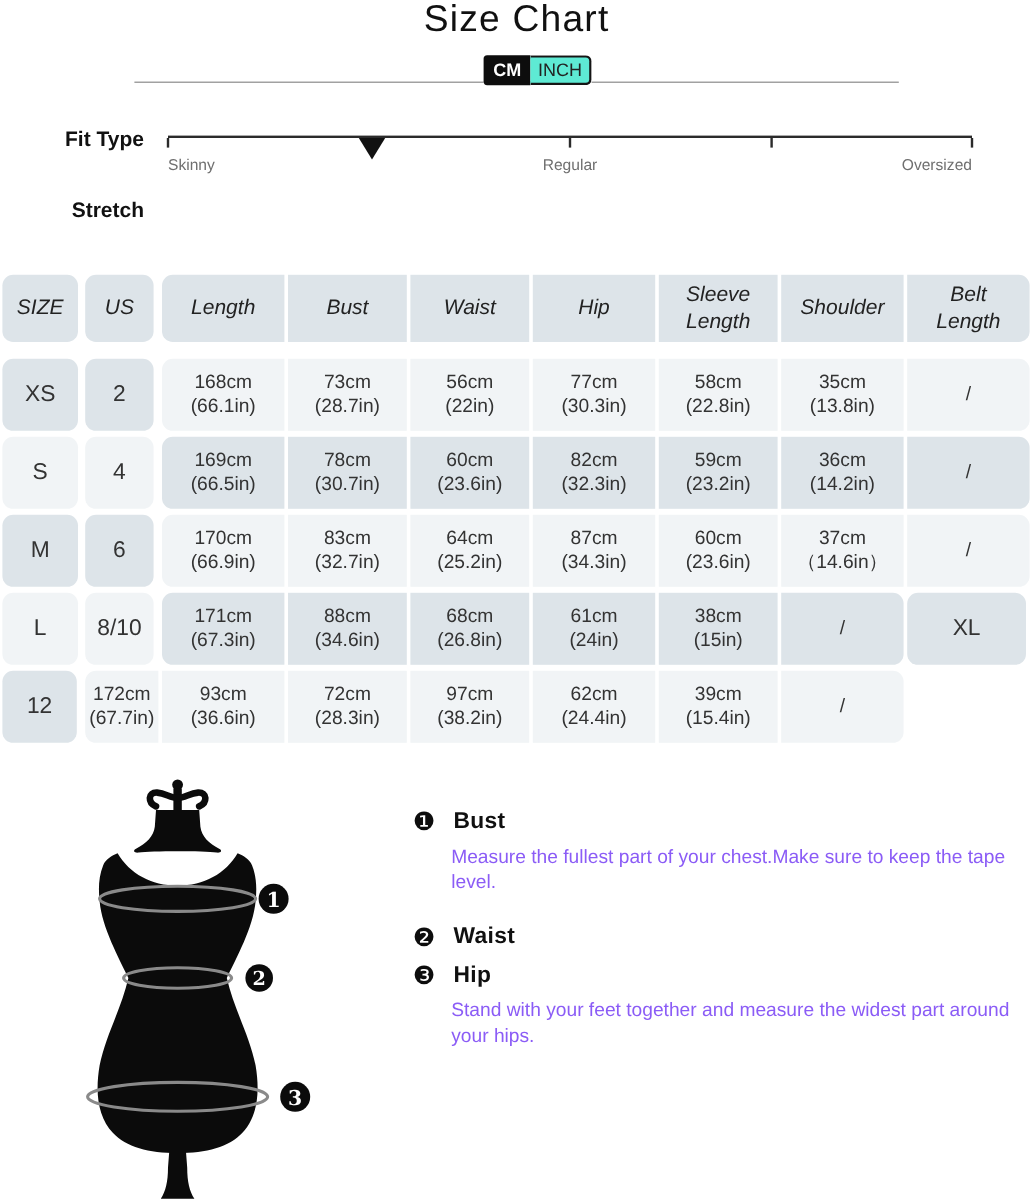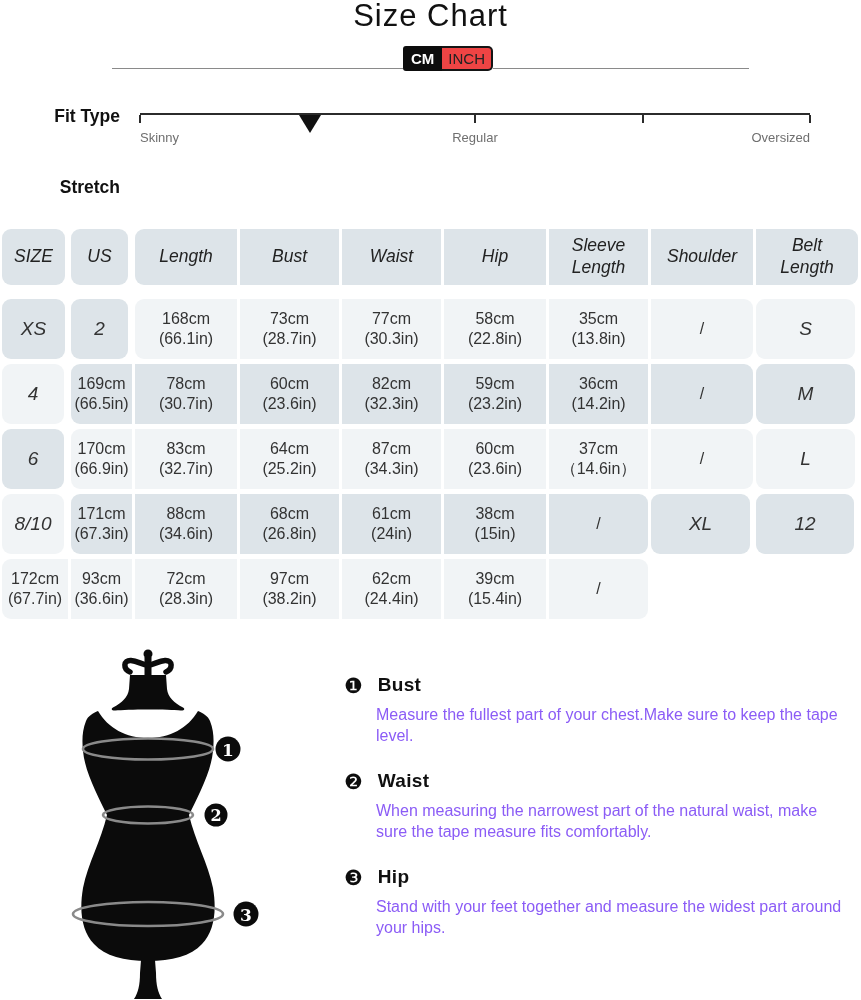--- a/index.html
+++ b/index.html
@@ -7,48 +7,48 @@
 
   
   #page-title { position:absolute; top:-2px; left:0; width:100%; text-align:center;
     font-size:31px; font-weight:500; letter-spacing:1px; color:#111; }
 
   
   #top-line { position:absolute; top:68px; left:112px; width:637px; border-top:1.6px solid #8a8a8a; }
   #unit-toggle { position:absolute; top:46px; left:448px; transform:translateX(-50%); display:flex; height:25px; background:#fff; }
   #unit-cm { background:#0d0d0d; color:#fff; font-weight:bold; font-size:15px; padding:0 8px;
     display:flex; align-items:center; border-radius:3px 0 0 3px; }
-  #unit-inch { background:#ef4444; color:#222; font-size:15px; padding:0 6px; display:flex; align-items:center;
+  #unit-inch { background:#5eead4; color:#222; font-size:15px; padding:0 6px; display:flex; align-items:center;
     border:2px solid #151515; border-left:none; border-radius:0 5px 5px 0; }
 
   
   .slider-row { position:absolute; left:0; width:688px; height:52px; }
   .slider-row.s0 { top:105px; }
-  .slider-row.s1 { top:176px; }
+  .slider-row.s1 { top:164px; }
   .slider-label { position:absolute; left:0; top:1px; width:120px; text-align:right;
     font-size:17.5px; font-weight:bold; color:#111; }
   .slider-track { position:absolute; left:140px; top:8px; width:670px; height:40px; }
   .track-line { position:absolute; left:0; top:0; width:100%; border-top:2px solid var(--line,#2b2b2b); }
   .tick { position:absolute; top:2px; width:2px; height:8px; background:var(--line,#2b2b2b); transform:translateX(-1px); }
   .marker { position:absolute; top:2px; width:0; height:0; transform:translateX(-50%);
     border-left:11px solid transparent; border-right:11px solid transparent; border-top:18px solid var(--marker,#111); }
   .scale-label { position:absolute; top:17px; font-size:13px; color:var(--label-gray,#6f6f6f); white-space:nowrap; }
   .scale-label.center { transform:translateX(-50%); }
   .scale-label.right { transform:translateX(-100%); }
 
   
   #size-table { position:absolute; top:229px; left:2px; width:857px; }
   .tgrid { display:grid; grid-template-columns:66px 61px 102px 99px 99px 102px 99px 102px 102px; column-gap:3px; }
   #size-table-header { margin-bottom:14px; }
   #size-table-header .cell { height:56px; font-style:italic; font-size:17.5px; color:#222; background:var(--cell-dark,#dde4e9); }
   #size-table-body { row-gap:5px; }
   #size-table-body .cell { height:60px; font-size:16px; color:#333; }
   .cell { display:flex; align-items:center; justify-content:center; text-align:center;
     white-space:pre-line; line-height:1.25; }
-  .col-size, .col-us { border-radius:9px;font-style:italic; }
+  .col-size, .col-us { border-radius:9px; }
   .col-size { margin-right:3px; }
   .col-us { margin-right:4px; }
   #size-table-body .col-size, #size-table-body .col-us { font-size:19px; }
   .rl { border-radius:9px 0 0 9px; }
   .rr { border-radius:0 9px 9px 0; }
   .bg-dark { background:var(--cell-dark,#dde4e9); }
   .bg-light { background:var(--cell-light,#f1f4f6); }
 
   
   #dress-figure { position:absolute; left:50px; top:645px; width:260px; height:356px; }
@@ -106,20 +106,22 @@
       <div class="cell rr ">Belt
 Length</div>
     </div>
   <div id="size-table-body" class="tgrid">
       <div class="cell col-size bg-dark">XS</div>
       <div class="cell col-us bg-dark">2</div>
       <div class="cell bg-light rl">168cm
 (66.1in)</div>
       <div class="cell bg-light">73cm
 (28.7in)</div>
+      <div class="cell bg-light">56cm
+(22in)</div>
       <div class="cell bg-light">77cm
 (30.3in)</div>
       <div class="cell bg-light">58cm
 (22.8in)</div>
       <div class="cell bg-light">35cm
 (13.8in)</div>
       <div class="cell bg-light rr">/</div>
       <div class="cell col-size bg-light">S</div>
       <div class="cell col-us bg-light">4</div>
       <div class="cell bg-dark rl">169cm
@@ -219,19 +221,18 @@
 <div id="instructions">
     <div class="instr-head">
       <span class="badge-glyph">❶</span>
       <span class="instr-title">Bust</span>
     </div>
     <p class="instr-text">Measure the fullest part of your chest.Make sure to keep the tape level.</p>
     <div class="instr-head">
       <span class="badge-glyph">❷</span>
       <span class="instr-title">Waist</span>
     </div>
-    <p class="instr-text">When measuring the narrowest part of the natural waist, make sure the tape measure fits comfortably.</p>
     <div class="instr-head">
       <span class="badge-glyph">❸</span>
       <span class="instr-title">Hip</span>
     </div>
     <p class="instr-text">Stand with your feet together and measure the widest part around your hips.</p>
   </div>
 
 </body></html>

